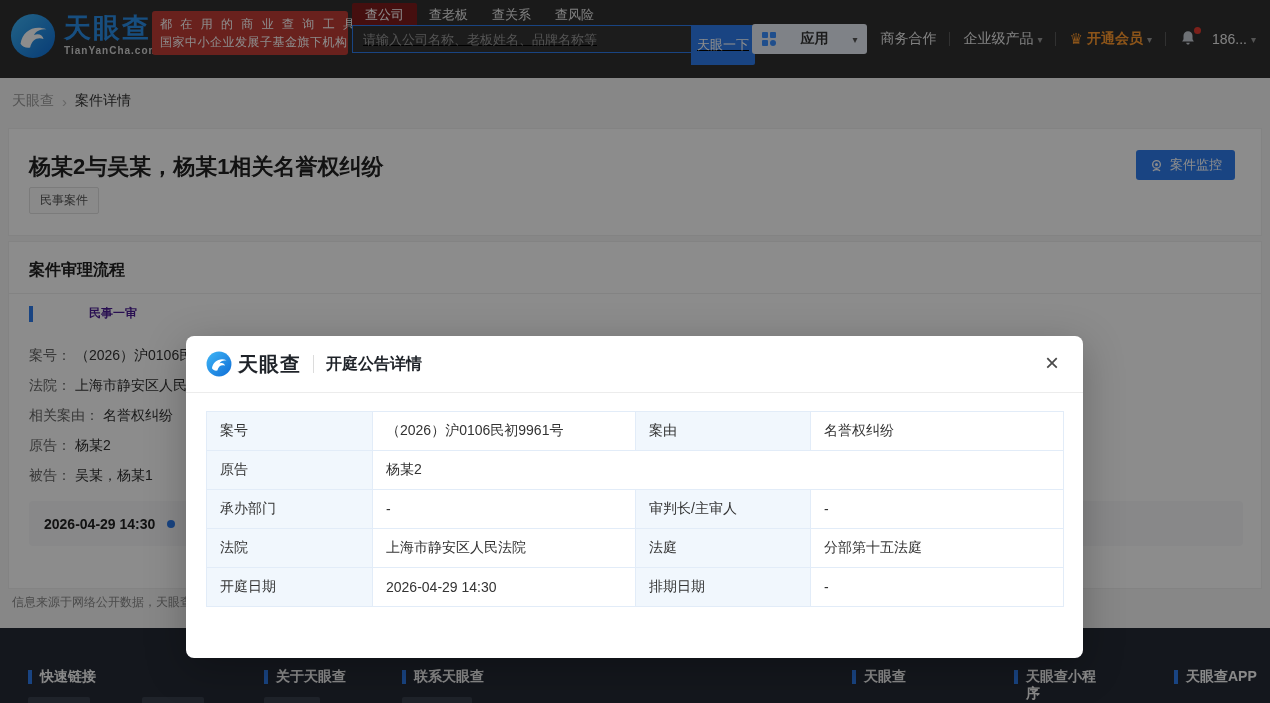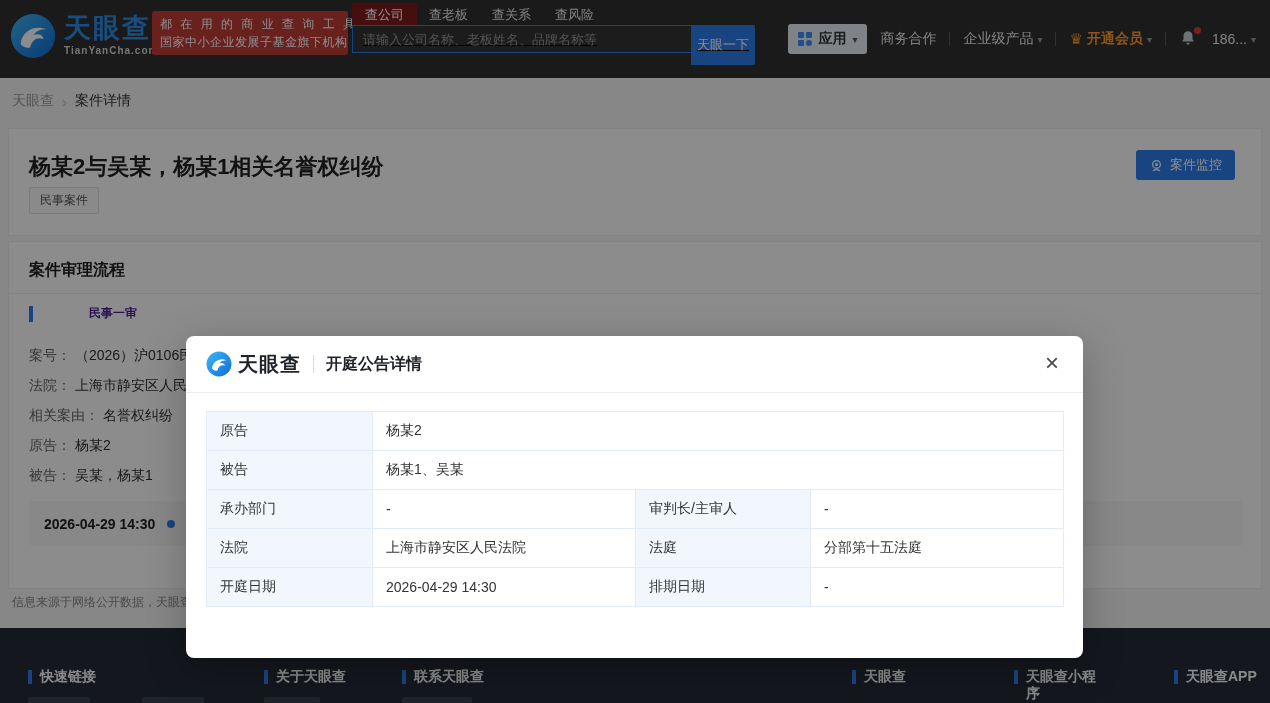--- a/index.html
+++ b/index.html
@@ -23,21 +23,21 @@
   .stab{font-size:13px;color:#e8e8e8;padding:3px 12px;cursor:pointer;}
   .stab.active{background:#7f1d1d;color:#fff;border-radius:2px 2px 0 0;padding:3px 13px;}
   .search-row{display:flex;margin-top:0;text-decoration:underline;}
   .search-input{width:318px;height:24px;background:#333333;border:1px solid #2e7ced;border-right:none;
     color:#bbb;font-size:13px;padding:1px 10px;outline:none;font-family:inherit;}
   .search-input::placeholder{color:#9a9a9a;}
   .search-btn{width:64px;height:40px;background:#2e7ced;color:#fff;font-size:13px;border:none;
     border-radius:0 2px 2px 0;cursor:pointer;font-family:inherit;}
 
   .nav-right{position:absolute;right:14px;top:0;height:78px;display:flex;align-items:center;gap:13px;z-index:2;}
-  .apps-chip{display:flex;align-items:center;gap:6px;background:#e7edf6;border-radius:3px;
+  .apps-chip{display:flex;align-items:center;gap:24px;background:#e7edf6;border-radius:3px;
     height:30px;padding:0 10px;cursor:pointer;}
   .apps-chip .t{font-size:14px;color:#333;font-weight:bold;}
   .apps-chip .caret{color:#555;font-size:10px;}
   .nav-item{font-size:14px;color:#ececec;cursor:pointer;display:flex;align-items:center;gap:4px;white-space:nowrap;}
   .nav-item .caret{color:#9a9a9a;font-size:10px;}
   .vip{color:#ff9a2e;font-weight:bold;}
   .vip .crown{font-size:15px;color:#ff9a2e;}
   .pipe{width:1px;height:14px;background:#5a5a5a;}
   .bell-wrap{position:relative;width:20px;height:20px;cursor:pointer;}
   .bell-dot{position:absolute;right:-2px;top:-2px;width:7px;height:7px;border-radius:50%;background:#e23b30;}
@@ -281,27 +281,29 @@
     </div>
 
     <table class="modal-table">
       <colgroup>
           <col style="width:166px">
           <col style="width:263px">
           <col style="width:175px">
           <col style="width:253px">
         </colgroup>
       <tbody>
+          <tr>
+        <td class="lbl">案号</td>
+        <td>（2026）沪0106民初9961号</td>
+        <td class="lbl">案由</td>
+        <td>名誉权纠纷</td>
+      </tr>
       <tr>
         <td class="lbl">原告</td>
         <td colspan="3">杨某2</td>
-      </tr>
-      <tr>
-        <td class="lbl">被告</td>
-        <td colspan="3">杨某1、吴某</td>
       </tr>
       <tr>
         <td class="lbl">承办部门</td>
         <td>-</td>
         <td class="lbl">审判长/主审人</td>
         <td>-</td>
       </tr>
       <tr>
         <td class="lbl">法院</td>
         <td>上海市静安区人民法院</td>

